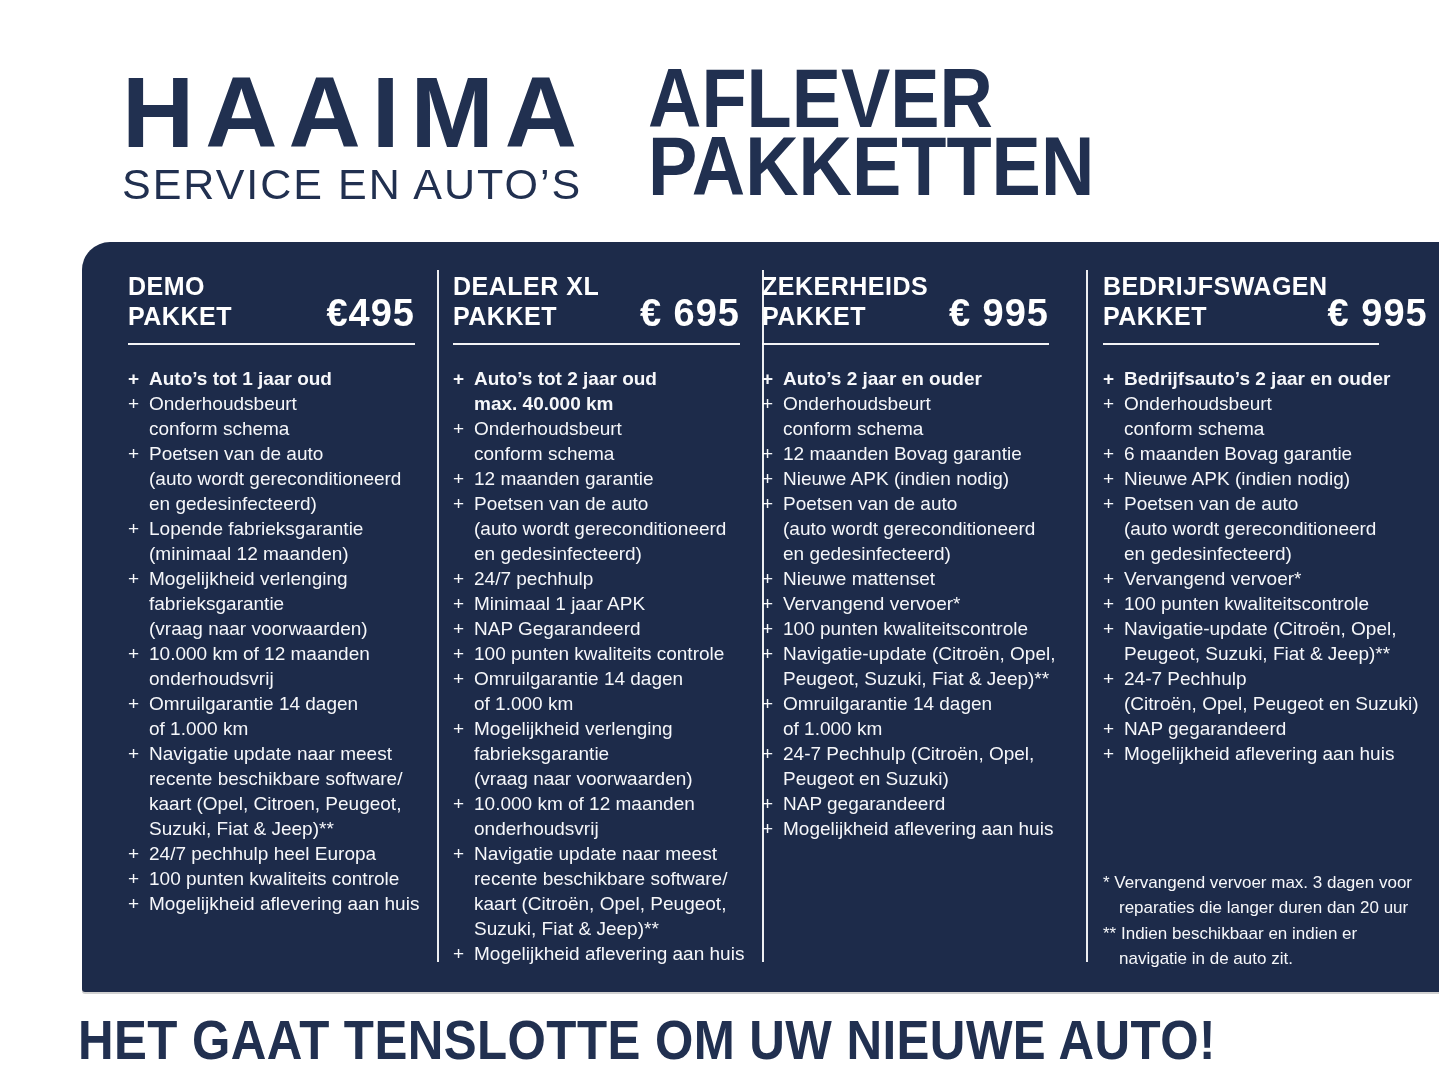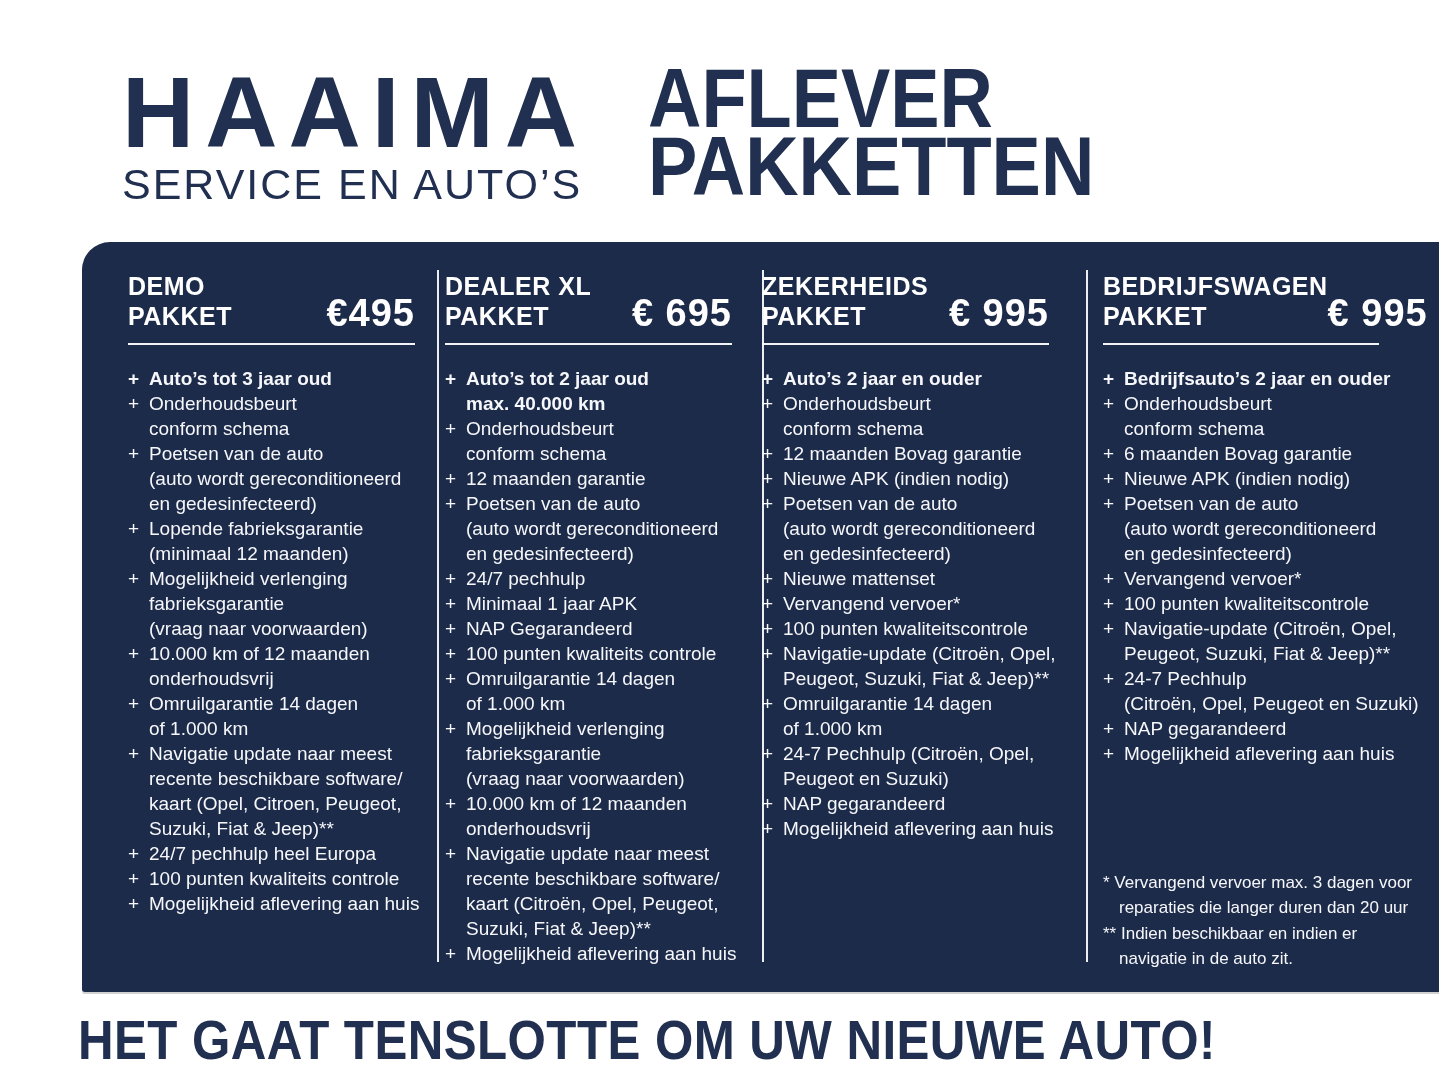--- a/index.html
+++ b/index.html
@@ -36,21 +36,21 @@
     box-shadow:0 2px 0 rgba(0,0,0,0.18);
   }
   .col-separator{
     position:absolute;top:28px;height:692px;width:2px;
     background:rgba(255,255,255,0.92);
   }
   .sep-1{left:355px;} .sep-2{left:680px;} .sep-3{left:1004px;}
   .columns{display:flex;height:100%;}
   .package{padding-top:27px;}
   .package.p0{width:355px;padding-left:46px;}
-  .package.p1{width:325px;padding-left:8px;}
+  .package.p1{width:325px;padding-left:16px;}
   .package.p2{width:324px;}
   .package.p3{width:353px;padding-left:17px;border-radius:20px;}
   .pkg-head{
     display:flex;justify-content:space-between;align-items:flex-end;
     width:287px;height:62px;
   }
   .package.p3 .pkg-head{width:276px;}
   .pkg-name{
     font-size:25px;line-height:30px;font-weight:700;letter-spacing:0.5px;
     white-space:pre-line;
@@ -100,21 +100,21 @@
         <article class="package p0">
           <div class="pkg-head">
             <div class="pkg-name">DEMO
 PAKKET</div>
             <div class="pkg-price">€495</div>
           </div>
           <div class="pkg-rule"></div>
           <ul class="pkg-items">
             <li class="bold">
               <span class="plus">+</span>
-              <span class="txt">Auto’s tot 3 jaar oud</span>
+              <span class="txt">Auto’s tot 1 jaar oud</span>
             </li>
             <li>
               <span class="plus">+</span>
               <span class="txt">Onderhoudsbeurt
 conform schema</span>
             </li>
             <li>
               <span class="plus">+</span>
               <span class="txt">Poetsen van de auto
 (auto wordt gereconditioneerd

